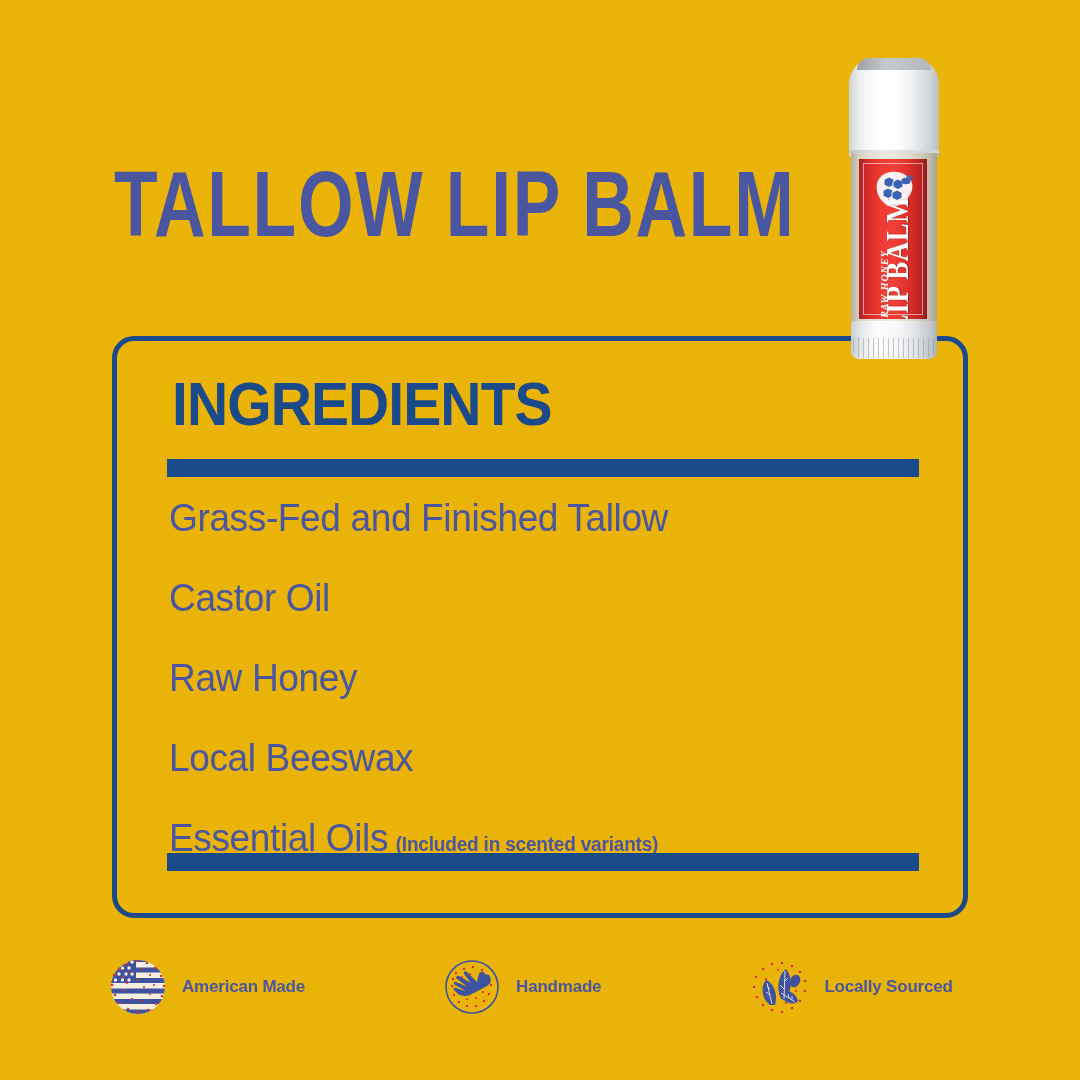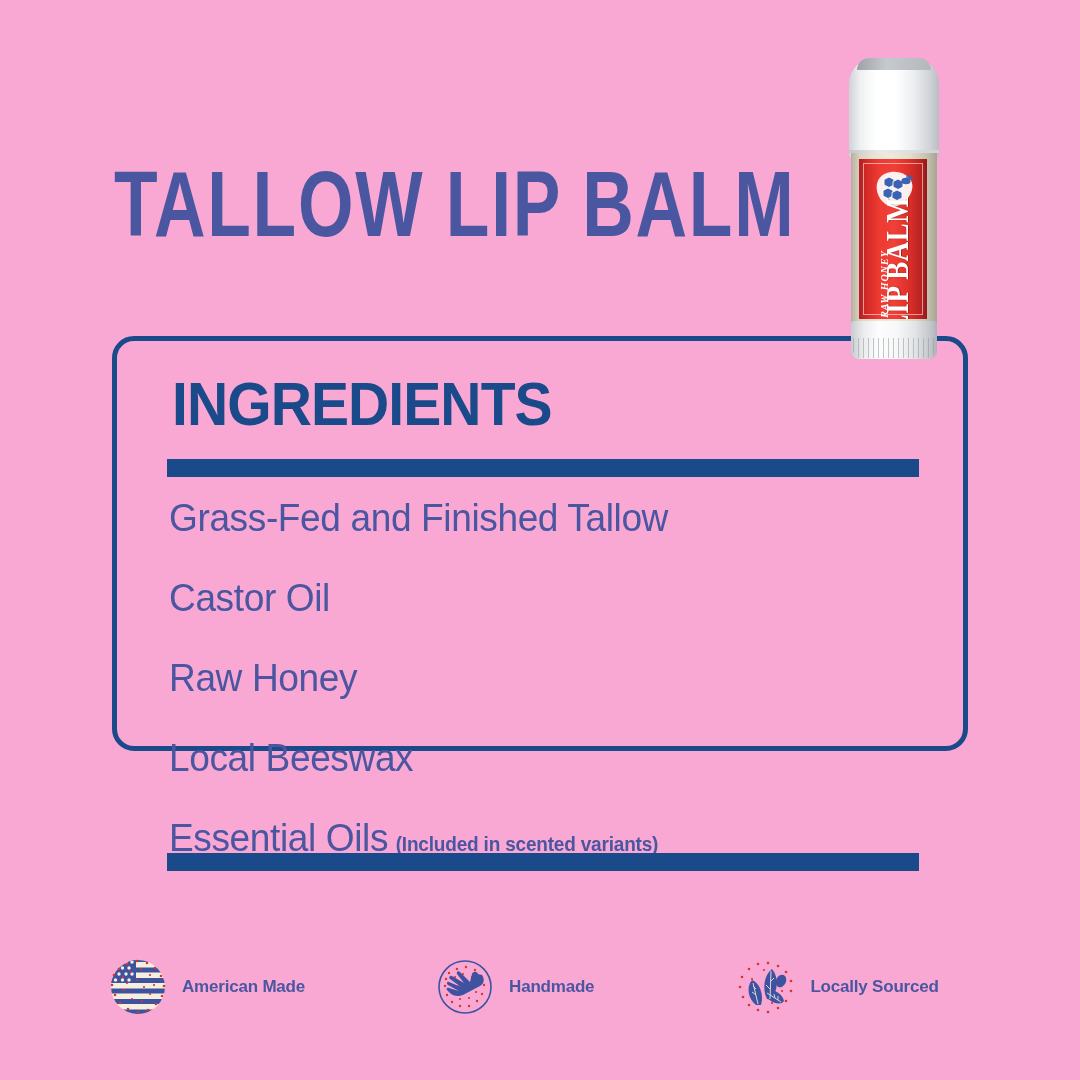--- a/index.html
+++ b/index.html
@@ -12,21 +12,21 @@
     background: #F6EFDE;
     font-family: "Liberation Sans", sans-serif;
     overflow: hidden;
     position: relative;
   }
 
   #stage {
     position: relative;
     width: 1080px;
     height: 1080px;
-    background: #f9a8d4;
+    background: #eab308;
     text-decoration: underline;
   }
 
   
   .title {
     position: absolute;
     left: 114px;
     top: 160px;
     width: 720px;
     height: 80px;
@@ -171,21 +171,21 @@
        rgba(255,255,255,0.0) 1px, rgba(255,255,255,0.0) 5px);
     border-radius: 0 0 8px 8px;
   }
 
   
   .card {
     position: absolute;
     left: 112px;
     top: 336px;
     width: 856px;
-    height: 415px;
+    height: 582px;
     border: 5px solid #1B4A8A;
     border-radius: 22px;
     box-sizing: border-box;
     background: transparent;
     z-index: 10;
     padding-left: 24px;
   }
 
   .ing-heading {
     position: absolute;
@@ -241,20 +241,21 @@
   
   .badges {
     position: absolute;
     left: 100px;
     top: 948px;
     width: 886px;
     height: 78px;
     display: flex;
     align-items: center;
     z-index: 20;
+    gap: 7px;
   }
   .badge {
     display: flex;
     align-items: center;
     gap: 12px;
   }
   .badge-1 { margin-left: 6px; }
   .badge-2 { margin-left: 140px; }
   .badge-3 { margin-left: 128px; }
 

